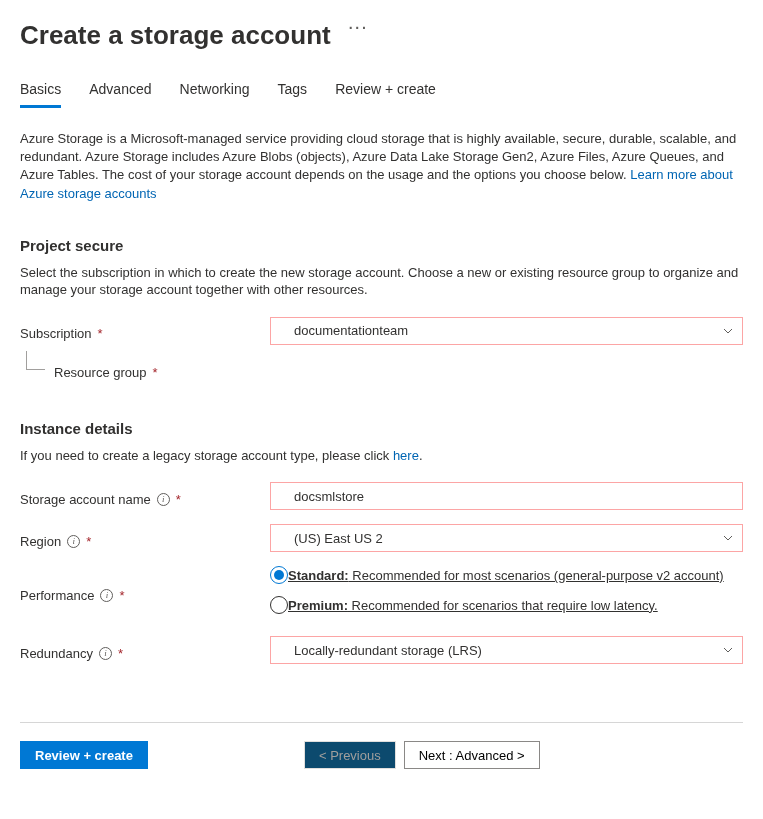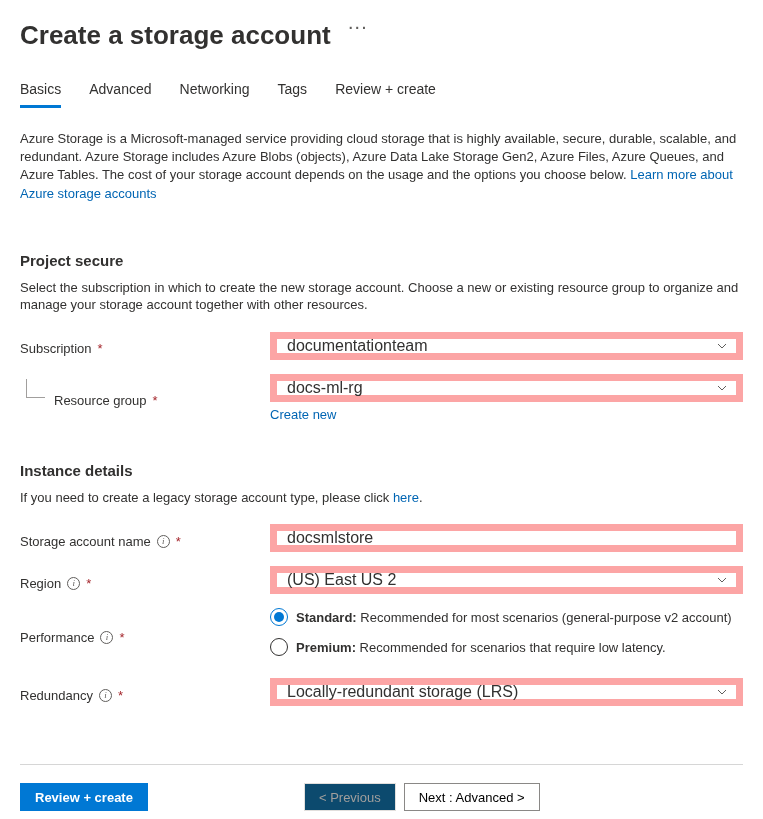--- a/index.html
+++ b/index.html
@@ -35,21 +35,21 @@
     border-bottom: 3px solid transparent;
   }
   .tab.active {
     border-bottom: 3px solid #0078d4;
     font-weight: 400;
     color: #323130;
   }
   .intro {
     font-size: 13px;
     line-height: 1.4;
-    margin-bottom: 49px;
+    margin-bottom: 34px;
   }
   .link { color: #0065b3; cursor: pointer; }
   h2 {
     font-size: 15px;
     font-weight: 600;
     margin: 0 0 10px 0;
   }
   .section-desc {
     font-size: 13px;
     margin: 0 0 18px 0;
@@ -93,23 +93,23 @@
     font-size: 9px;
     color: #605e5c;
     font-style: italic;
     font-family: serif;
     cursor: pointer;
   }
   .field-col { flex: 1; }
   .sel, .txt {
     width: 100%;
     height: 28px;
-    border: 7px solid #fca5a5;
-    padding: 0 28px 0 10px;
-    font-size: 16px;
+    border: 1px solid #fca5a5;
+    padding: 0 28px 0 23px;
+    font-size: 13px;
     font-family: inherit;
     background: #fff;
     position: relative;
     display: flex;
     align-items: center;
     cursor: pointer;
   }
   .sel .chev {
     position: absolute;
     right: 8px;
@@ -121,24 +121,24 @@
   .sublink {
     color: #0065b3;
     font-size: 13px;
     margin-top: 5px;
     display: inline-block;
     cursor: pointer;
   }
   .radio-row {
     display: flex;
     align-items: center;
-    gap: 8px;
     margin-bottom: 12px;
     font-size: 13px;
     cursor: pointer;
+    text-decoration: underline;
   }
   .radio {
     width: 18px; height: 18px;
     border: 1px solid #323130;
     border-radius: 50%;
     display: inline-flex;
     align-items: center; justify-content: center;
     flex-shrink: 0;
   }
   .radio.checked { border-color: #0078d4; }
@@ -221,31 +221,20 @@
         </span>
     </div>
   </div>
 </div>
 
 <div class="row">
   <div class="label-col indent">
     <span>Resource group</span>
     <span class="req">*</span>
   </div>
-  <div class="field-col">
-    <div class="sel">
-      <span>docs-ml-rg</span>
-      <span class="chev">
-          <svg width="12" height="12" viewBox="0 0 12 12">
-            <path d="M2 4 L6 8 L10 4" stroke="#605e5c" stroke-width="1" fill="none"></path>
-          </svg>
-        </span>
-    </div>
-    <span class="sublink">Create new</span>
-  </div>
 </div>
 
 <div class="gap-lg"></div>
 
 <h2>Instance details</h2>
 <p class="section-desc">
   <span>If you need to create a legacy storage account type, please click </span><span class="link">here</span><span>.</span>
 </p>
 
 <div class="row">

